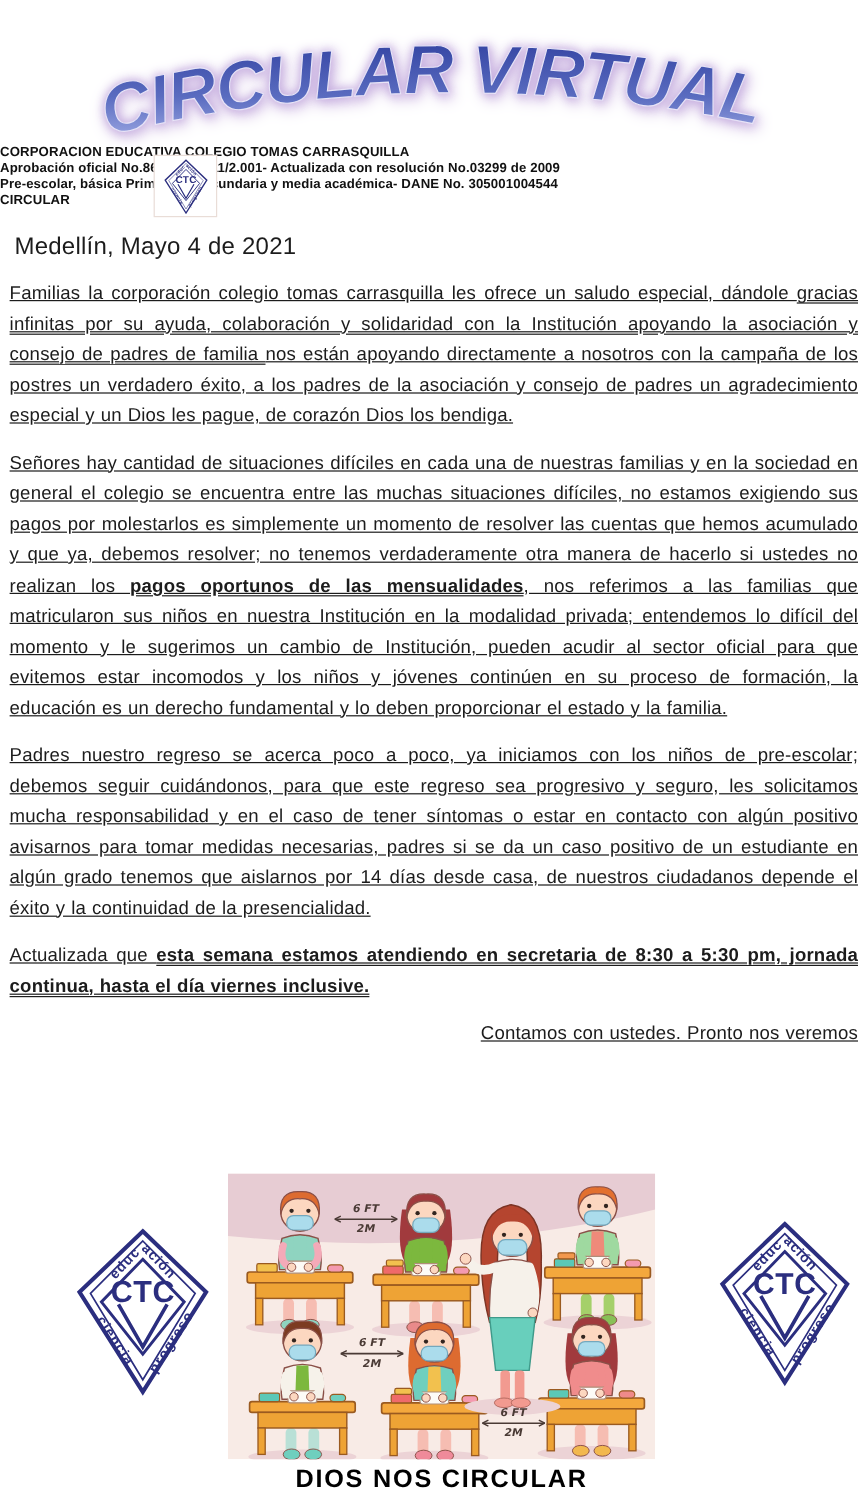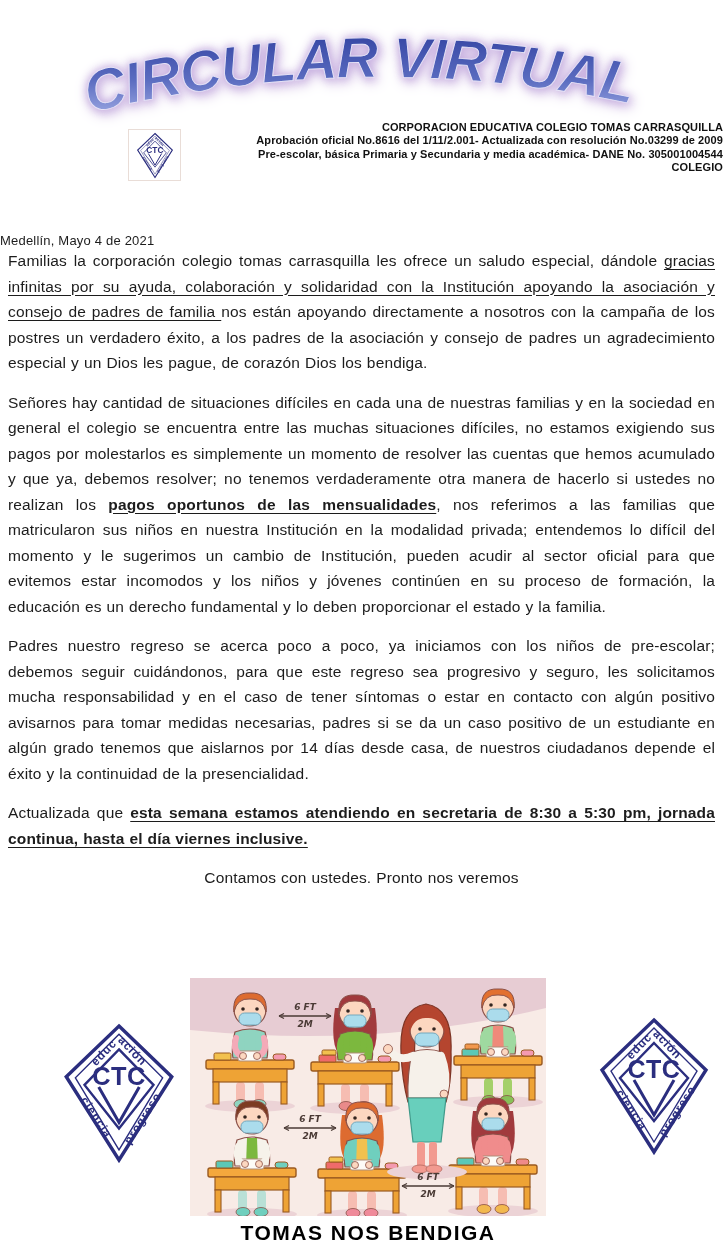--- a/index.html
+++ b/index.html
@@ -18,40 +18,40 @@
   .wordart {
     font-family: "Liberation Sans", sans-serif;
     font-style: italic; font-weight: 900; font-size: 56px;
     letter-spacing: -1px;
     fill: url(#tgrad);
     stroke: #e8e4f7; stroke-width: 0.9;
     filter: drop-shadow(0 0 4px #c7b0e0) drop-shadow(2px 3px 5px #cdb7e2);
   }
 
   
-  .header { position:absolute; top:121px; left:0; width:723px; text-align:right; }
+  .header { position:absolute; top:121px; left:0; width:723px; text-align:left; }
   .header-line {
     font-size: 11px; font-weight: bold; line-height: 13.4px; color:#111;
     letter-spacing: 0.1px;
   }
   .header-logo-box {
     position:absolute; top:129px; left:128px; width:53px; height:52px;
     border:1px solid #e9ddd7; background:#fff;
     display:flex; align-items:center; justify-content:center;
   }
   .header-logo-box svg { width:40px; height:47px; }
 
   
-  .date-line { position:absolute; top:195px; left:0; font-size:13px; letter-spacing:0.2px;margin-top:38px; }
-  .content { position:absolute; top:248px; left:8px; width:707px; }
+  .date-line { position:absolute; top:195px; left:12px; font-size:20px; letter-spacing:0.2px; }
+  .content { position:absolute; top:232px; left:8px; width:707px;text-decoration:underline; }
   .content p {
     text-align: justify; font-size: 15.5px; line-height: 25.5px;
     letter-spacing: 0.15px; margin: 0 0 14px 0; word-spacing: 0.5px;
   }
-  .content p.closing { text-align:center; margin-top:12px; }
+  .content p.closing { text-align:right; margin-top:12px; }
   .b { font-weight: bold; }
   .u { text-decoration: underline; text-underline-offset: 3px; }
 
   
   .illustration { position:absolute; top:978px; left:190px; width:356px; height:238px; }
   .dist {
     font-family:"DejaVu Sans", sans-serif; font-style:italic; font-weight:bold;
     font-size:9px; fill:#4a3a35; text-anchor:middle;
   }
 
@@ -135,21 +135,21 @@
         <circle cx="-7" cy="66" r="3.5" fill="var(--skin,#fcd7c0)" stroke="#8a5048" stroke-width="0.8"></circle>
         <circle cx="7" cy="66" r="3.5" fill="var(--skin,#fcd7c0)" stroke="#8a5048" stroke-width="0.8"></circle>
       </g>
     </defs>
   </svg>
 
   <div class="header">
     <div class="header-line">CORPORACION EDUCATIVA COLEGIO TOMAS CARRASQUILLA</div>
     <div class="header-line">Aprobación oficial No.8616 del 1/11/2.001- Actualizada con resolución No.03299 de 2009</div>
     <div class="header-line">Pre-escolar, básica Primaria y Secundaria y media académica- DANE No. 305001004544</div>
-    <div class="header-line">COLEGIO</div>
+    <div class="header-line">CIRCULAR</div>
   </div>
   <div class="header-logo-box">
     <svg viewBox="0 0 120 140">
         <use href="#ctc-logo"></use>
       </svg>
   </div>
 
   <div class="date-line">Medellín, Mayo 4 de 2021</div>
 
   <div class="content">
@@ -212,15 +212,15 @@
     </g>
   </svg>
 
   <svg class="logo-left" viewBox="0 0 120 140">
       <use href="#ctc-logo"></use>
     </svg>
   <svg class="logo-right" viewBox="0 0 120 140">
       <use href="#ctc-logo"></use>
     </svg>
 
-  <div class="blessing">TOMAS NOS BENDIGA</div>
+  <div class="blessing">DIOS NOS CIRCULAR</div>
 
 </div>
 
 </body></html>

